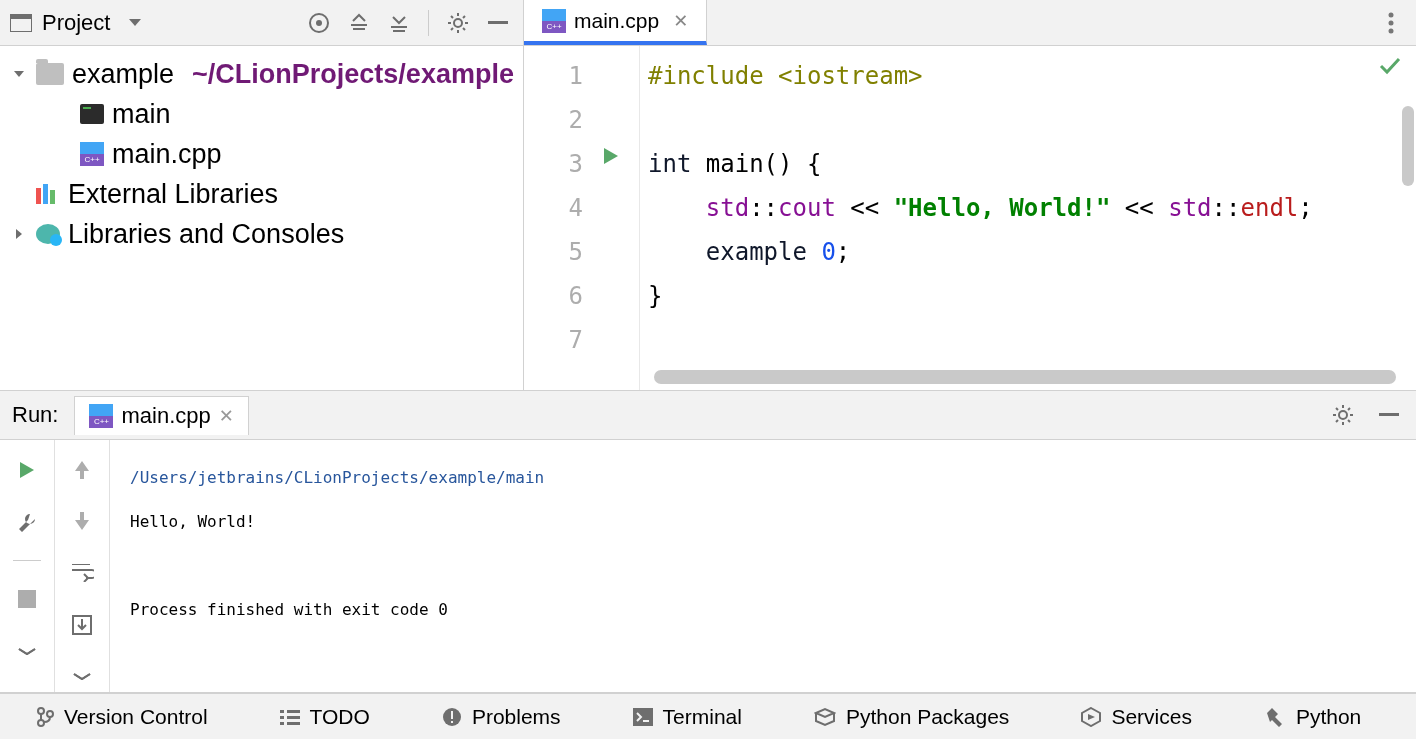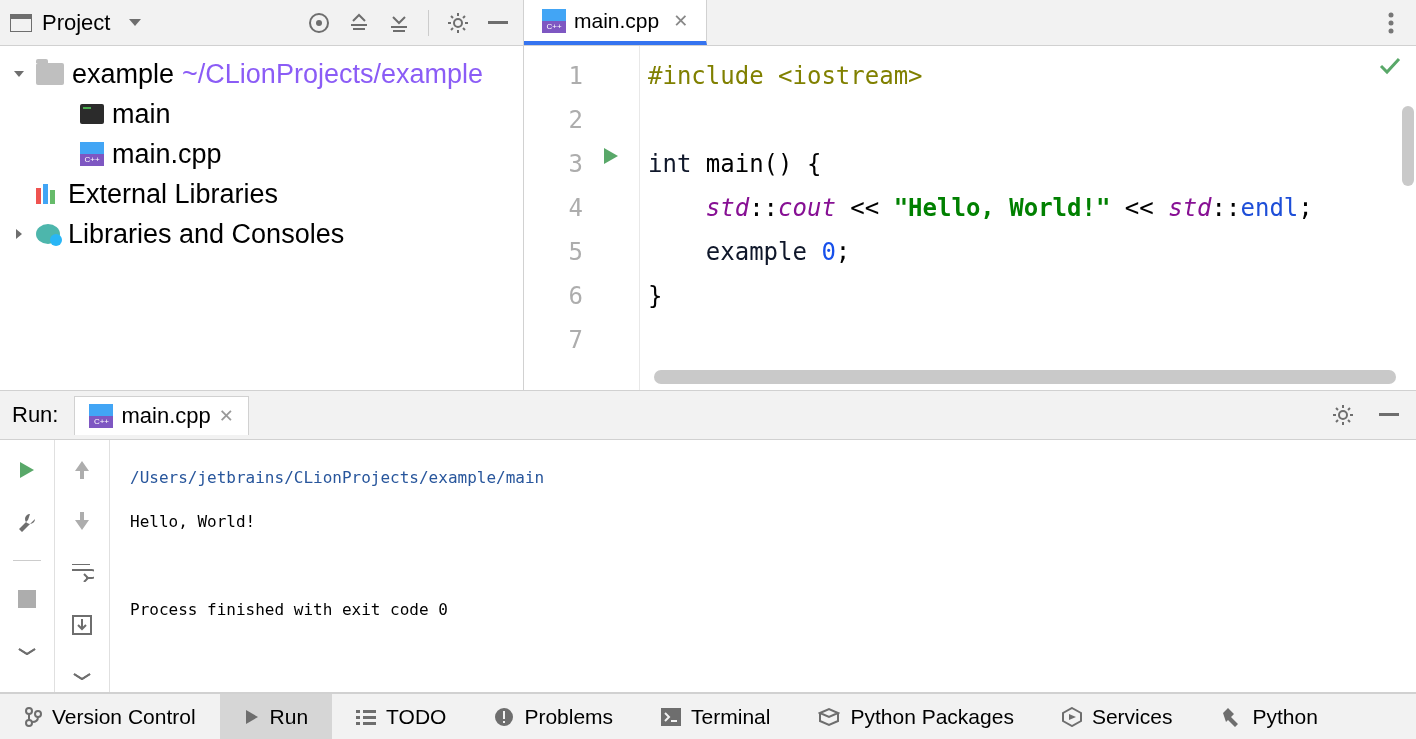--- a/index.html
+++ b/index.html
@@ -30,21 +30,21 @@
   .sidebar-header .title { font-size: 22px; color:#000; margin-left:0;}
   .sidebar-header .spacer { flex: 1; }
   .icon-btn { width: 30px; height: 30px; display:flex;align-items:center;justify-content:center;color:#6e6e6e;cursor:pointer;}
   .icon-btn svg { display:block; }
   .tree { flex:1; padding: 8px 0; font-size: 27px; }
   .tree-row { display:flex; align-items:center; height: 40px; gap:8px; padding-left: 12px;}
   .tree-row.lvl1 { padding-left: 12px; }
   .tree-row.lvl2 { padding-left: 80px; }
   .chev { width:16px; color:#6e6e6e;}
   .tree-label { color:#000; }
-  .tree-path { color:#8b5cf6; margin-left:0;}
+  .tree-path { color:#701a75; margin-left:10px;font-weight:bold;}
   .folder-ic {width:28px;height:22px;background:#bfbfbf;border-radius:2px;position:relative;}
   .folder-ic::before{content:"";position:absolute;top:-4px;left:0;width:12px;height:4px;background:#bfbfbf;border-radius:2px 2px 0 0;}
   .exec-ic{width:24px;height:20px;background:#2b2b2b;border-radius:2px;position:relative;}
   .exec-ic::after{content:"";position:absolute;left:3px;top:3px;width:8px;height:2px;background:#4caf50;}
   .cpp-ic{width:24px;height:24px;position:relative;}
   .cpp-ic::before{content:"";position:absolute;left:0;top:0;width:24px;height:12px;background:#42a5f5;}
   .cpp-ic::after{content:"C++";position:absolute;left:0;bottom:0;width:24px;height:12px;background:#7e57c2;color:#fff;font-size:8px;line-height:12px;text-align:center;}
   .lib-ic{width:24px;height:20px;display:flex;gap:2px;align-items:flex-end;}
   .lib-ic span{width:5px;background:#ffb300;height:20px;}
   .lib-ic span:nth-child(1){background:#ef5350;height:16px;}
@@ -61,22 +61,22 @@
   .more-btn{width:50px;display:flex;align-items:center;justify-content:center;color:#777;}
   .editor-body{flex:1;display:flex;position:relative;font-size:24px;}
   .gutter{width:116px;border-right:1px solid #e8e8e8;background:#fff;padding-top:8px;}
   .gutter-line{height:44px;display:flex;align-items:center;justify-content:flex-end;padding-right:56px;color:#adadad;font-family:"Menlo",monospace;}
   .run-gutter{position:absolute;left:78px;top:100px;color:#59a869;}
   .code-area{flex:1;padding-top:8px;padding-left:8px;overflow:hidden;}
   .code-line{height:44px;display:flex;align-items:center;font-family:"Menlo","Consolas",monospace;white-space:pre;}
   .c-olive{color:#808000;}
   .c-green{color:#008000;font-weight:bold;}
   .c-blue{color:#0f172a;}
-  .c-purple{color:#871094;font-style:italic;}
-  .c-darknavy{color:#1d4ed8;}
+  .c-purple{color:#871094;}
+  .c-darknavy{color:#b91c1c;}
   .c-num{color:#1750eb;}
   .c-def{color:#000;}
   .check-ic{position:absolute;right:14px;top:10px;color:#59a869;}
   .editor-scrollbar-v{position:absolute;right:2px;top:60px;width:12px;height:80px;background:#c9c9c9;border-radius:6px;}
   .editor-scrollbar-h{position:absolute;left:130px;right:20px;bottom:6px;height:14px;background:#c9c9c9;border-radius:7px;}
   
   .run-panel-hdr{height:50px;border-top:1px solid #d1d1d1;border-bottom:1px solid #d1d1d1;background:#f2f2f2;display:flex;align-items:center;padding:0 12px;gap:16px;font-size:22px;}
   .run-panel-hdr .lbl{color:#000;}
   .run-tab{display:flex;align-items:center;gap:8px;background:#fff;padding:6px 14px;border:1px solid #d1d1d1;border-bottom:none;}
   .run-tab .close{color:#999;font-size:18px;}
@@ -84,21 +84,21 @@
   .run-col1,.run-col2{width:55px;border-right:1px solid #e0e0e0;padding-top:14px;display:flex;flex-direction:column;align-items:center;gap:20px;}
   .rc-btn{width:32px;height:32px;display:flex;align-items:center;justify-content:center;color:#6e6e6e;}
   .rc-btn.play{color:#59a869;}
   .rc-btn.stop{color:#adadad;}
   .sep-h{width:28px;height:1px;background:#ccc;margin:2px 0;}
   .console{flex:1;padding:16px 20px;font-family:"Menlo","Consolas",monospace;font-size:16px;line-height:44px;}
   .cl-path{color:#28569c;}
   .cl-out{color:#000;}
   
   .statusbar{height:46px;border-top:1px solid #d1d1d1;background:#f2f2f2;display:flex;align-items:stretch;font-size:21px;}
-  .sb-item{display:flex;align-items:center;gap:10px;padding:0 24px;color:#000;}
+  .sb-item{display:flex;align-items:center;gap:10px;padding:0 36px;color:#000;}
   .sb-item.active{background:#d6d6d6;}
   .sb-ic{color:#6e6e6e;}
   svg{display:block;}
 </style>
 </head>
 <body>
 
 <div class="main-row">
 
   <div class="sidebar">
@@ -341,28 +341,20 @@
     <span class="sb-ic">
         <svg width="18" height="20">
           <circle cx="5" cy="4" r="3" fill="none" stroke="#6e6e6e" stroke-width="2"></circle>
           <circle cx="5" cy="16" r="3" fill="none" stroke="#6e6e6e" stroke-width="2"></circle>
           <circle cx="14" cy="7" r="3" fill="none" stroke="#6e6e6e" stroke-width="2"></circle>
           <path d="M5 7 v6 M14 10 q0 5 -6 5" stroke="#6e6e6e" stroke-width="2" fill="none"></path>
         </svg>
       </span>
     <span>Version Control</span>
   </div>
-  <div class="sb-item active">
-    <span class="sb-ic">
-        <svg width="16" height="18">
-          <path d="M2 2 L14 9 L2 16 Z" fill="#6e6e6e"></path>
-        </svg>
-      </span>
-    <span>Run</span>
-  </div>
   <div class="sb-item">
     <span class="sb-ic">
         <svg width="20" height="16">
           <rect x="0" y="1" width="4" height="3" fill="#6e6e6e"></rect>
           <rect x="7" y="1" width="13" height="3" fill="#6e6e6e"></rect>
           <rect x="0" y="7" width="4" height="3" fill="#6e6e6e"></rect>
           <rect x="7" y="7" width="13" height="3" fill="#6e6e6e"></rect>
           <rect x="0" y="13" width="4" height="3" fill="#6e6e6e"></rect>
           <rect x="7" y="13" width="13" height="3" fill="#6e6e6e"></rect>
         </svg>

